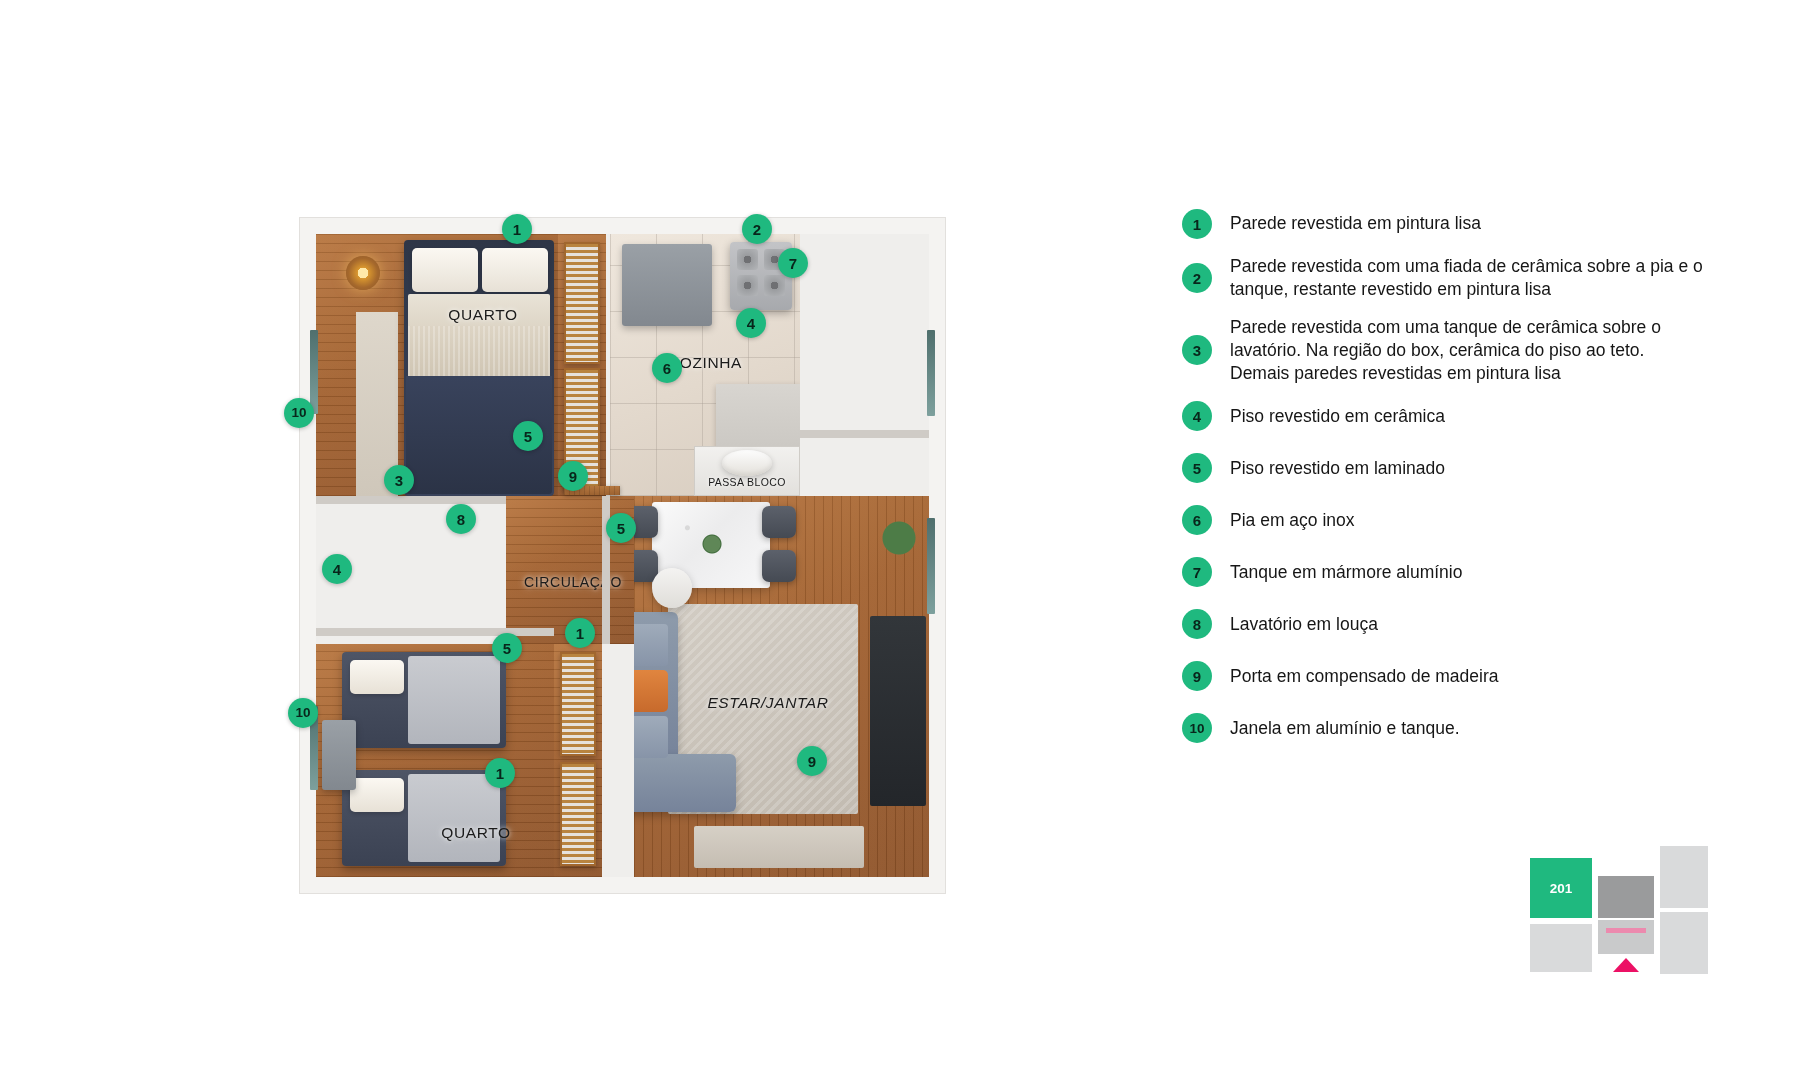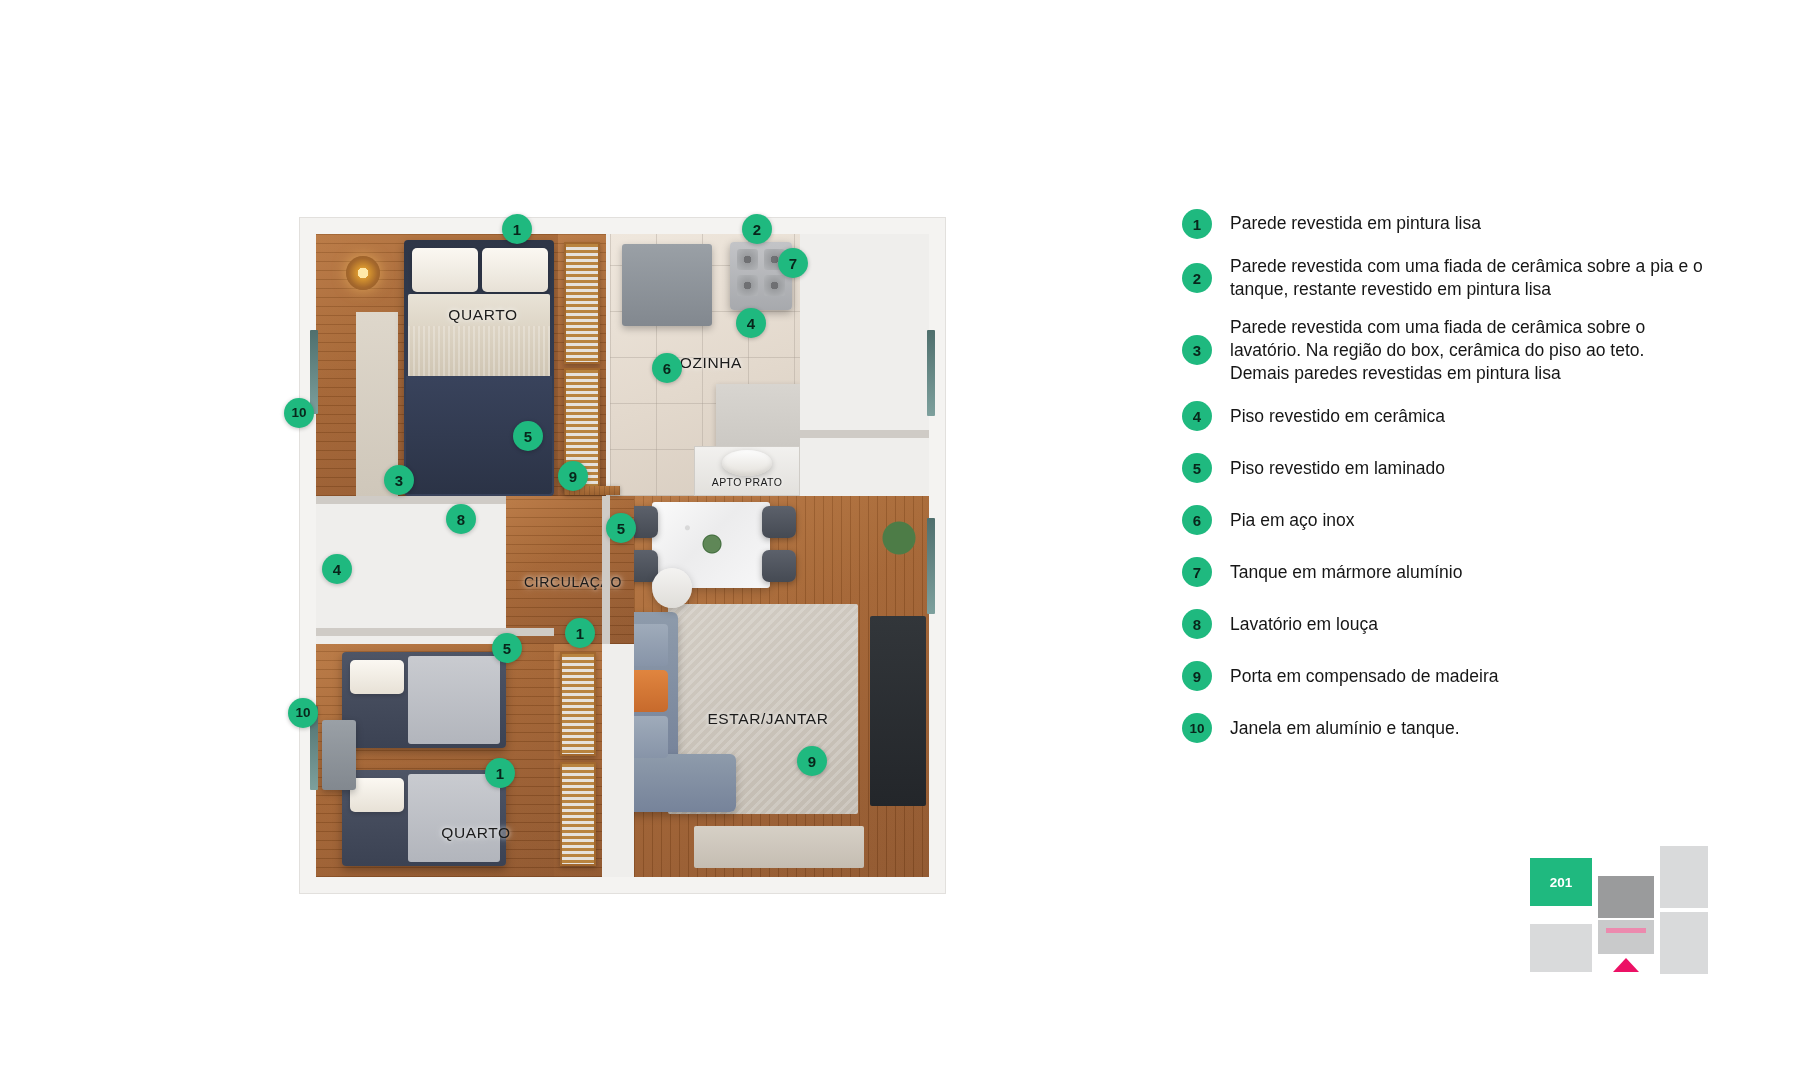--- a/index.html
+++ b/index.html
@@ -350,21 +350,21 @@
         </div>
         <div class="fx counter" style="left:106px;top:150px;width:84px;height:112px;"></div>
         <div class="room-label" style="left:0;top:120px;width:190px;">COZINHA</div>
       </div>
 
 
       <div class="winmark" style="left:627px;top:112px;width:8px;height:86px;"></div>
 
       <div class="room passa" style="left:394px;top:228px;width:106px;height:50px;">
         <div class="fx sink-oval" style="left:28px;top:4px;width:50px;height:26px;"></div>
-        <div class="room-label" style="left:0;top:30px;width:106px;font-size:10.5px;letter-spacing:.4px;">APTO PRATO</div>
+        <div class="room-label" style="left:0;top:30px;width:106px;font-size:10.5px;letter-spacing:.4px;">PASSA BLOCO</div>
       </div>
 
 
       <div class="room surf-wood-v" style="left:206px;top:278px;width:128px;height:148px;">
         <div class="room-label" style="left:-6px;top:78px;width:146px;font-size:14px;">CIRCULAÇÃO</div>
       </div>
 
       <div class="fx door-leaf" style="position:absolute;left:264px;top:268px;width:56px;height:9px;"></div>
 
       <div class="room surf-wood" style="left:334px;top:278px;width:295px;height:381px;">
@@ -383,21 +383,21 @@
         <div class="fx sofa-cushion" style="left:-8px;top:128px;width:42px;height:42px;"></div>
         <div class="fx" style="left:-8px;top:174px;width:42px;height:42px;background:linear-gradient(180deg,#e0853f,#c76a2c);border-radius:5px;"></div>
         <div class="fx sofa-cushion" style="left:-8px;top:220px;width:42px;height:42px;"></div>
 
         <div class="fx table-round" style="left:18px;top:72px;width:40px;height:40px;"></div>
 
         <div class="fx tv-unit" style="left:236px;top:120px;width:56px;height:190px;"></div>
         <div class="fx plant" style="left:244px;top:18px;width:42px;height:60px;background:radial-gradient(circle at 50% 40%,#4d7c47 0 16px,transparent 17px);"></div>
 
         <div class="fx" style="left:60px;top:330px;width:170px;height:42px;background:linear-gradient(180deg,#d6d0c6,#c5bdb2);border-radius:2px;"></div>
-        <div class="room-label" style="left:14px;top:214px;width:240px;">ESTAR/JANTAR</div>
+        <div class="room-label" style="left:14px;top:198px;width:240px;font-style:italic;">ESTAR/JANTAR</div>
       </div>
 
       <div class="winmark" style="left:627px;top:300px;width:8px;height:96px;"></div>
 
       <div class="room surf-wood-v" style="left:16px;top:426px;width:238px;height:233px;">
         <div class="fx bed-frame" style="left:26px;top:8px;width:164px;height:96px;background:linear-gradient(180deg,#4e5566,#3b4253);"></div>
         <div class="fx pillow" style="left:34px;top:16px;width:54px;height:34px;"></div>
         <div class="fx" style="left:92px;top:12px;width:92px;height:88px;background:linear-gradient(180deg,#c9cbd0,#b2b5bc);border-radius:3px;"></div>
         <div class="fx bed-frame" style="left:26px;top:126px;width:164px;height:96px;background:linear-gradient(180deg,#4e5566,#3b4253);"></div>
         <div class="fx pillow" style="left:34px;top:134px;width:54px;height:34px;"></div>
@@ -446,21 +446,21 @@
       <div class="leg-text">Parede revestida em pintura lisa</div>
     </div>
 
     <div class="leg-item">
       <div class="leg-num">2</div>
       <div class="leg-text" style="max-width:478px;">Parede revestida com uma fiada de cerâmica sobre a pia e o tanque, restante revestido em pintura lisa</div>
     </div>
 
     <div class="leg-item">
       <div class="leg-num">3</div>
-      <div class="leg-text" style="max-width:478px;">Parede revestida com uma fiada de cerâmica sobre o lavatório. Na região do box, cerâmica do piso ao teto. Demais paredes revestidas em pintura lisa</div>
+      <div class="leg-text" style="max-width:478px;">Parede revestida com uma tanque de cerâmica sobre o lavatório. Na região do box, cerâmica do piso ao teto. Demais paredes revestidas em pintura lisa</div>
     </div>
 
     <div class="leg-item" style="margin-bottom:18px;">
       <div class="leg-num">4</div>
       <div class="leg-text">Piso revestido em cerâmica</div>
     </div>
 
     <div class="leg-item" style="margin-bottom:18px;">
       <div class="leg-num">5</div>
       <div class="leg-text">Piso revestido em laminado</div>
@@ -488,21 +488,21 @@
 
     <div class="leg-item" style="margin-bottom:0;">
       <div class="leg-num two-digit">10</div>
       <div class="leg-text">Janela em alumínio e tanque.</div>
     </div>
 
   </div>
 
   <div id="locator">
 
-    <div class="loc-cell active" style="left:0;top:0;width:62px;height:48px;">201</div>
+    <div class="loc-cell active" style="left:0;top:0;width:62px;height:60px;">201</div>
 
     <div class="loc-cell" style="left:130px;top:-12px;width:48px;height:62px;"></div>
 
     <div class="loc-cell core" style="left:68px;top:18px;width:56px;height:42px;"></div>
 
     <div class="loc-cell" style="left:0;top:66px;width:62px;height:48px;"></div>
 
     <div class="loc-cell" style="left:130px;top:54px;width:48px;height:62px;"></div>
 
     <div class="loc-stair" style="left:68px;top:62px;width:56px;height:34px;"></div>

